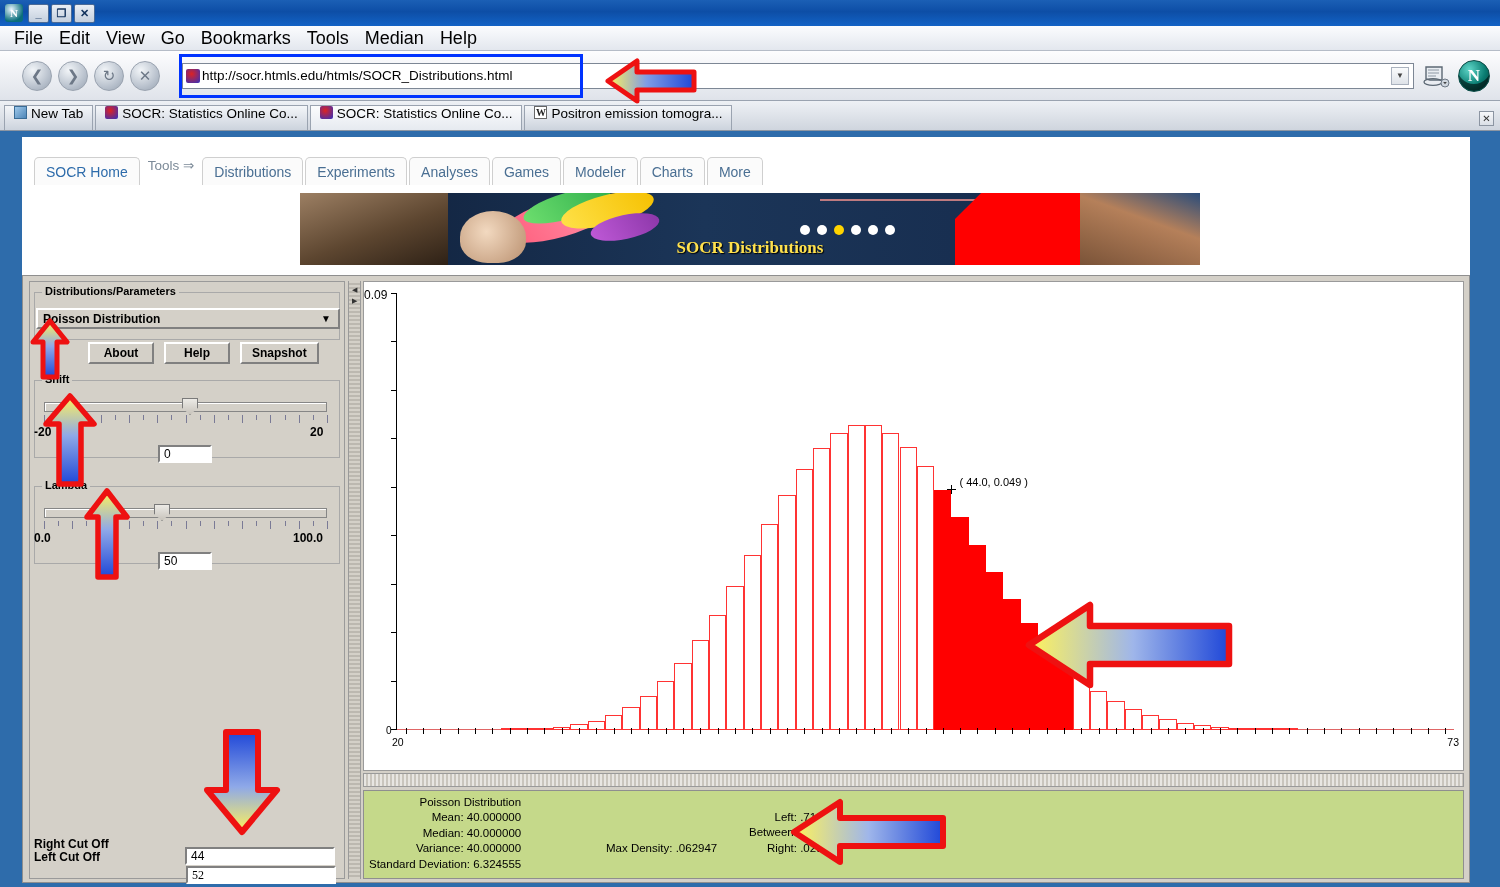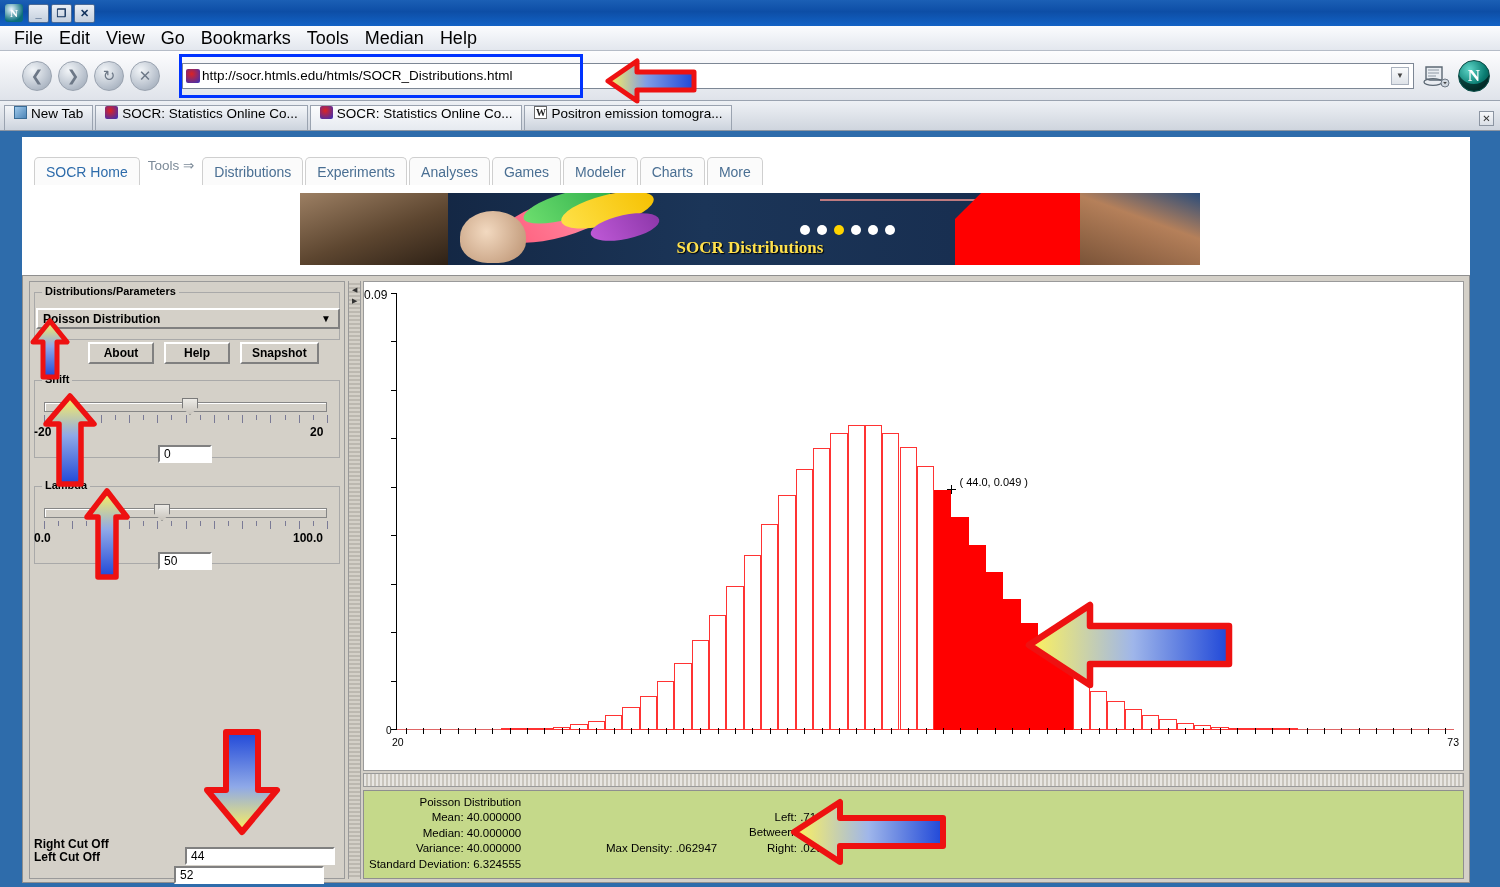--- a/index.html
+++ b/index.html
@@ -472,21 +472,21 @@
             <i style="left: 268.85px;"></i>
             <i class="major" style="left: 283px;"></i>
           </div>
         <span class="sl-min" style="left:4px;top:249px;">0.0</span>
         <span class="sl-max" style="left:263px;top:249px;">100.0</span>
         <div class="jfield" style="left:128px;top:270px;width:54px;">50</div>
 
         <span class="cutoff-label" style="left:4px;top:568px;">Left Cut Off</span>
         <div class="jfield" style="left:155px;top:565px;width:150px;">44</div>
         <span class="cutoff-label" style="left:4px;top:555px;">Right Cut Off</span>
-        <div class="jfield" style="left:144px;top:584px;width:150px;">52</div>
+        <div class="jfield" style="left:156px;top:584px;width:150px;font-family:Liberation Serif, serif;">52</div>
       </div>
 
       <div class="divider">
         <span class="div-arrow" style="top:5px;">◀</span>
         <span class="div-arrow" style="top:16px;">▶</span>
       </div>
 
       <div class="chartpane">
         <div class="chart-inner" id="chart-inner">
           <div class="axis-y"></div>

